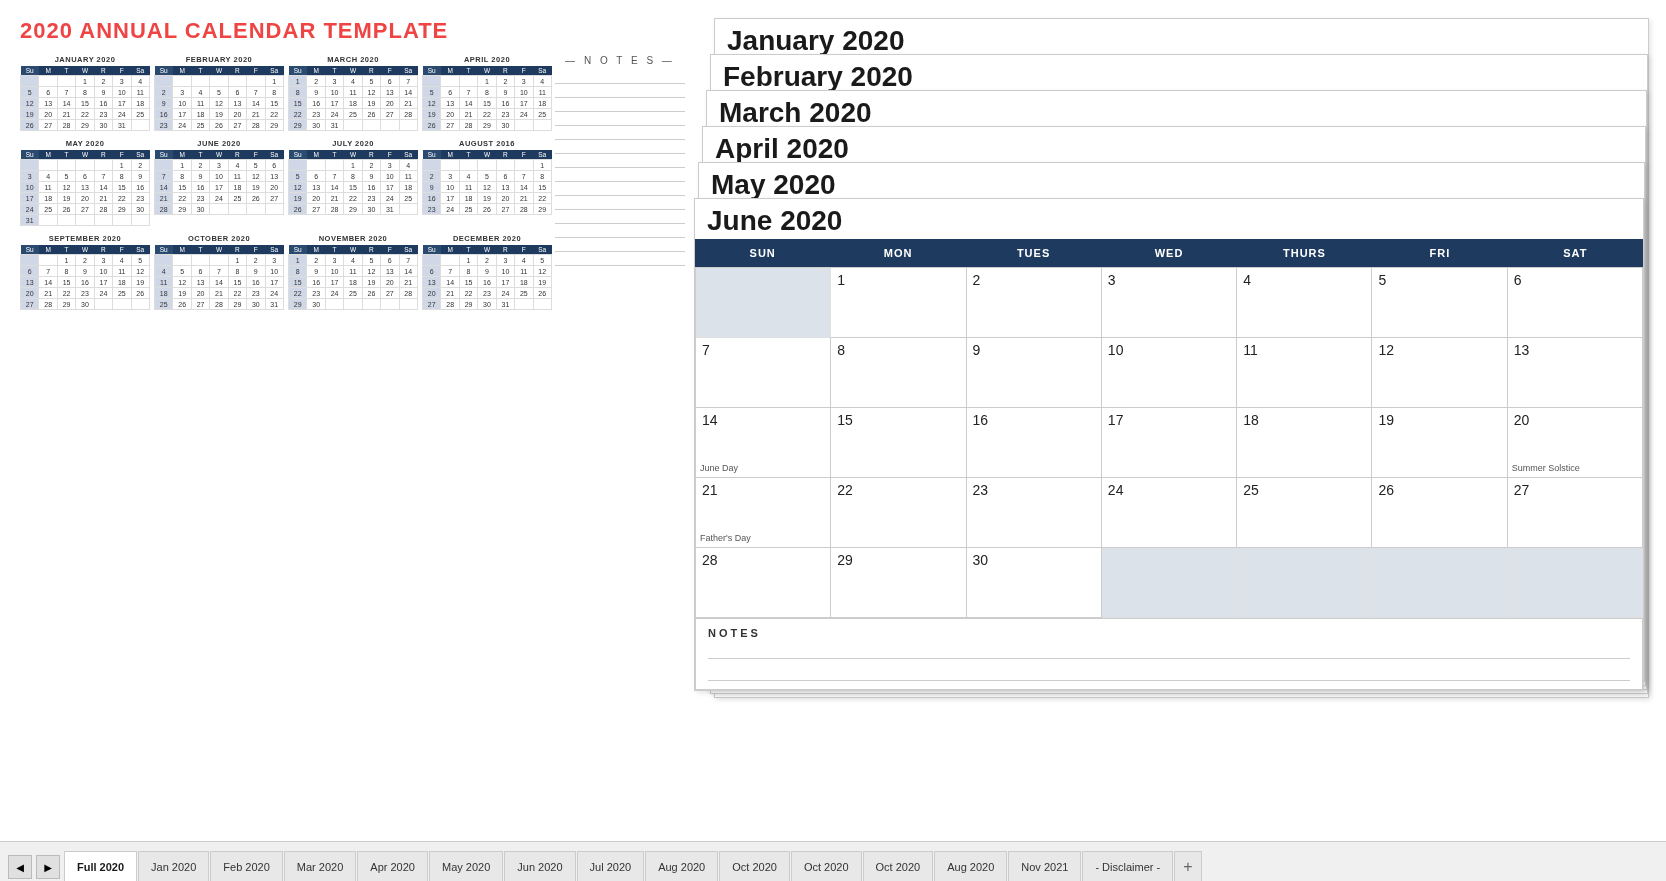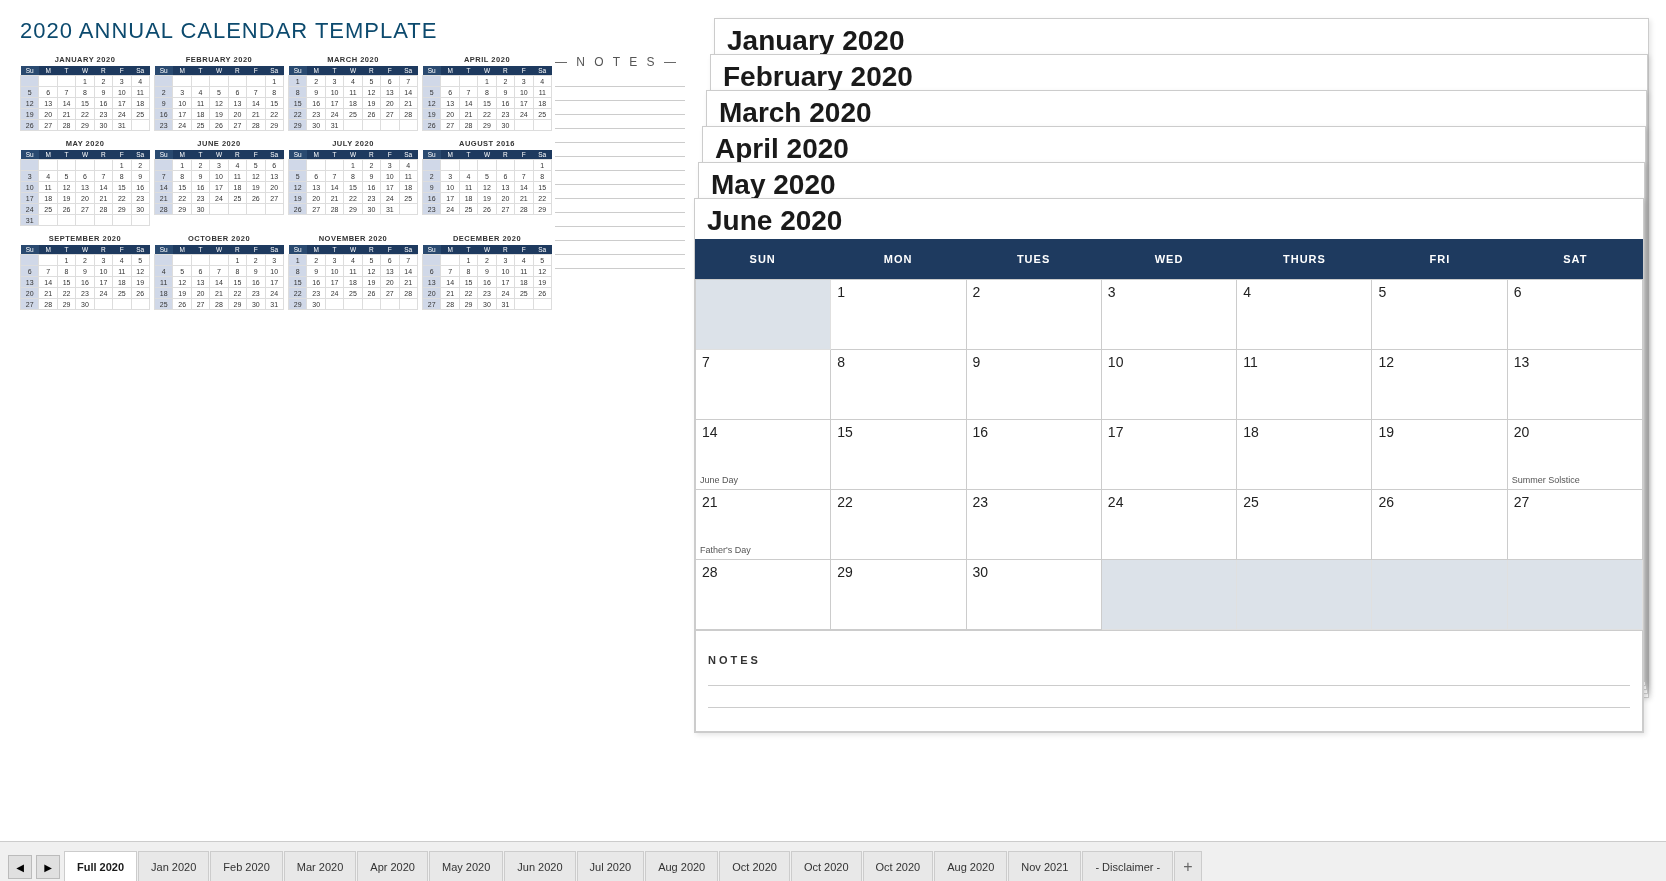--- a/index.html
+++ b/index.html
@@ -10,22 +10,22 @@
       background: #ffffff;
       width: 100%;
       height: 841px;
       position: relative;
       overflow: hidden;
     }
 
     
     .main-title {
       font-size: 22px;
-      font-weight: normal;
-      color: #0c4a6e;
+      font-weight: bold;
+      color: #ef4444;
       padding: 18px 20px 10px 20px;
       letter-spacing: 1px;
     }
 
     
     .annual-overview {
       position: absolute;
       top: 55px;
       left: 10px;
       width: 680px;
@@ -86,22 +86,22 @@
 
     
     .notes-section {
       position: absolute;
       top: 55px;
       left: 555px;
       width: 130px;
     }
 
     .notes-title {
-      font-size: 12px;
-      text-align: left;
+      font-size: 10px;
+      text-align: center;
       color: #555;
       letter-spacing: 3px;
       margin-bottom: 4px;
     }
 
     .notes-lines {
       width: 100%;
     }
 
     .notes-line {
@@ -137,21 +137,21 @@
       display: grid;
       grid-template-columns: repeat(7, 1fr);
       background: #1e3a5f;
     }
 
     .month-header-cell {
       color: white;
       text-align: center;
       font-size: 11px;
       font-weight: bold;
-      padding: 14px 0;
+      padding: 8px 0;
       letter-spacing: 1px;
     }
 
     .month-grid {
       display: grid;
       grid-template-columns: repeat(7, 1fr);
       border-left: 1px solid #ccc;
       border-top: 1px solid #ccc;
     }
 
@@ -178,21 +178,21 @@
       font-size: 9px;
       color: #555;
       position: absolute;
       bottom: 4px;
       left: 4px;
     }
 
     .notes-bottom {
       background: white;
       border: 1px solid #ccc;
-      padding: 23px 12px;
+      padding: 8px 12px;
       margin-top: 0;
     }
 
     .notes-bottom-title {
       font-size: 11px;
       font-weight: bold;
       letter-spacing: 3px;
       color: #333;
       margin-bottom: 6px;
     }

